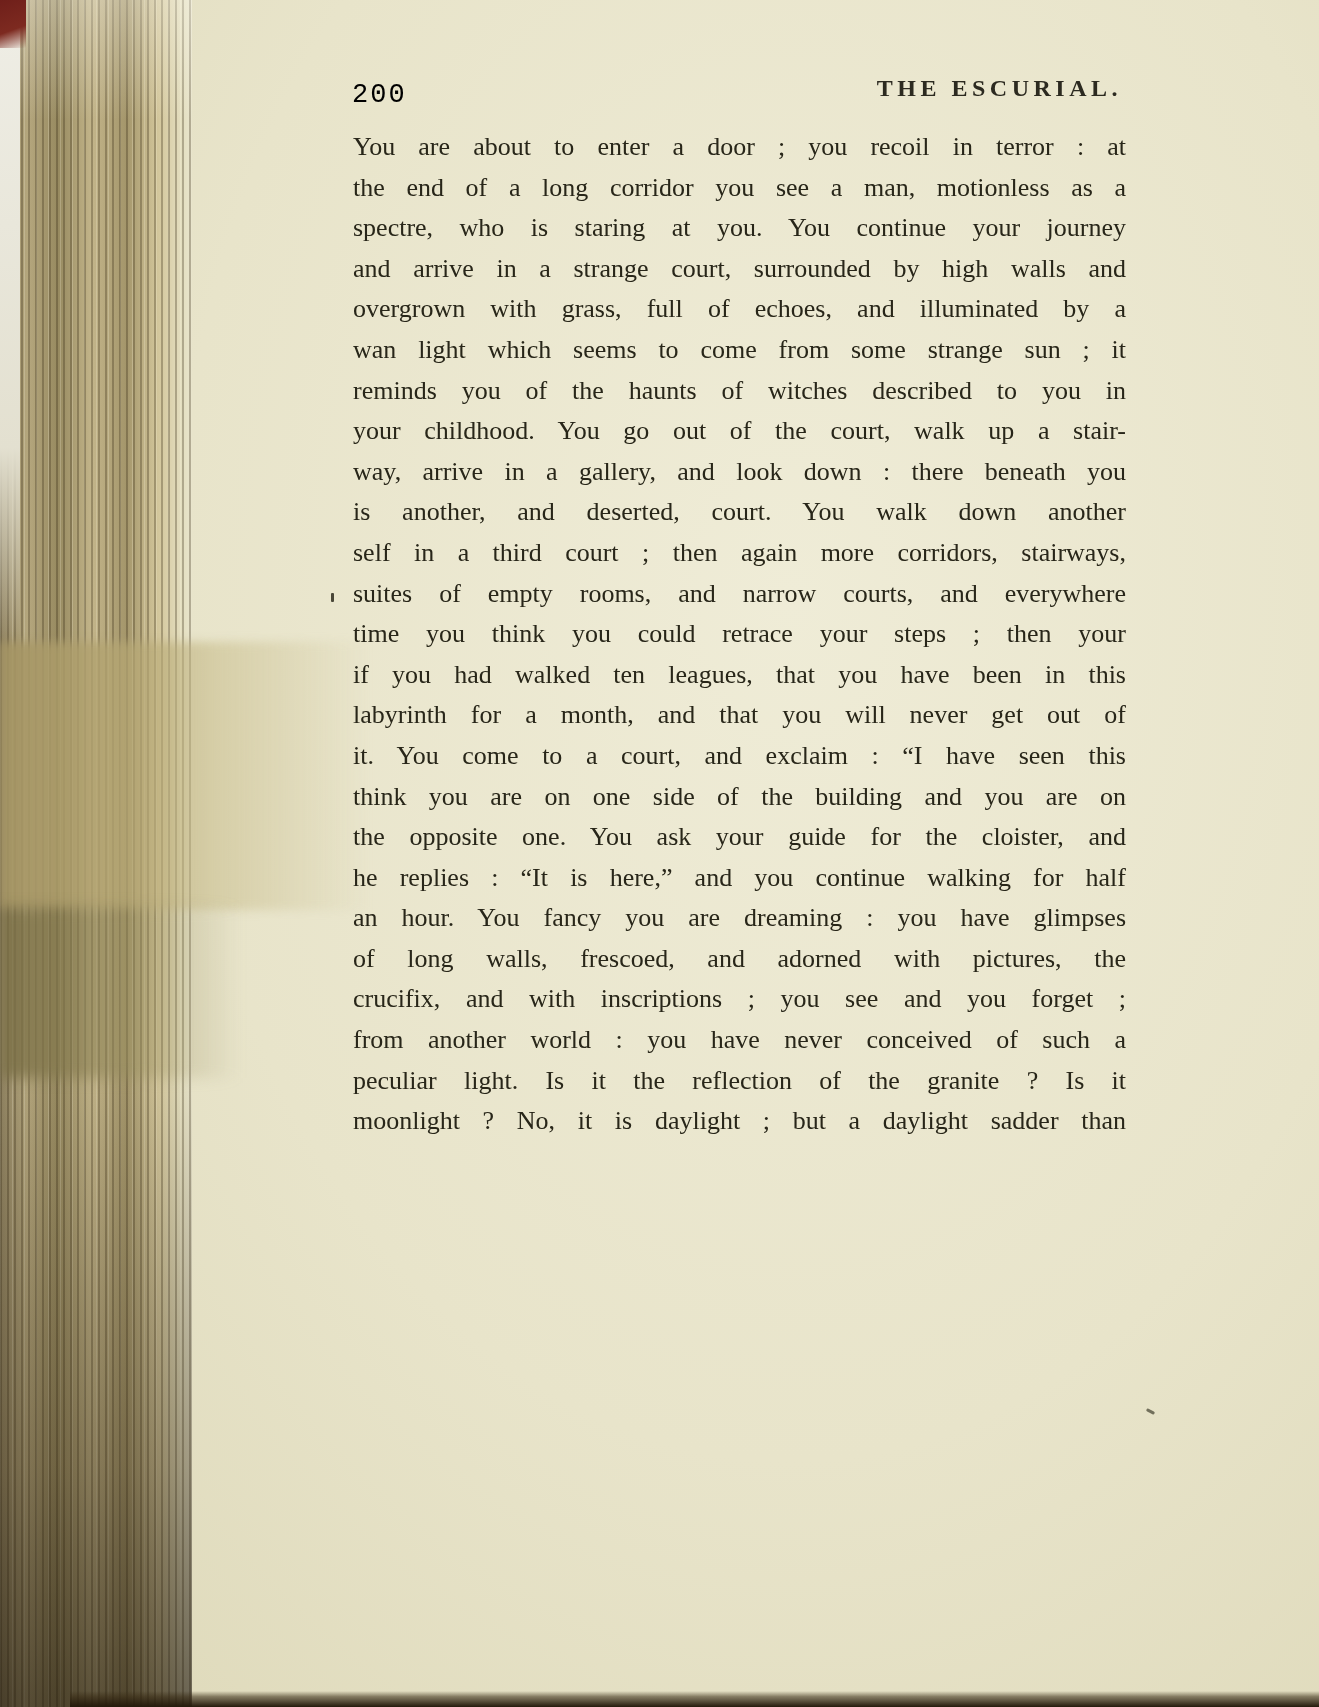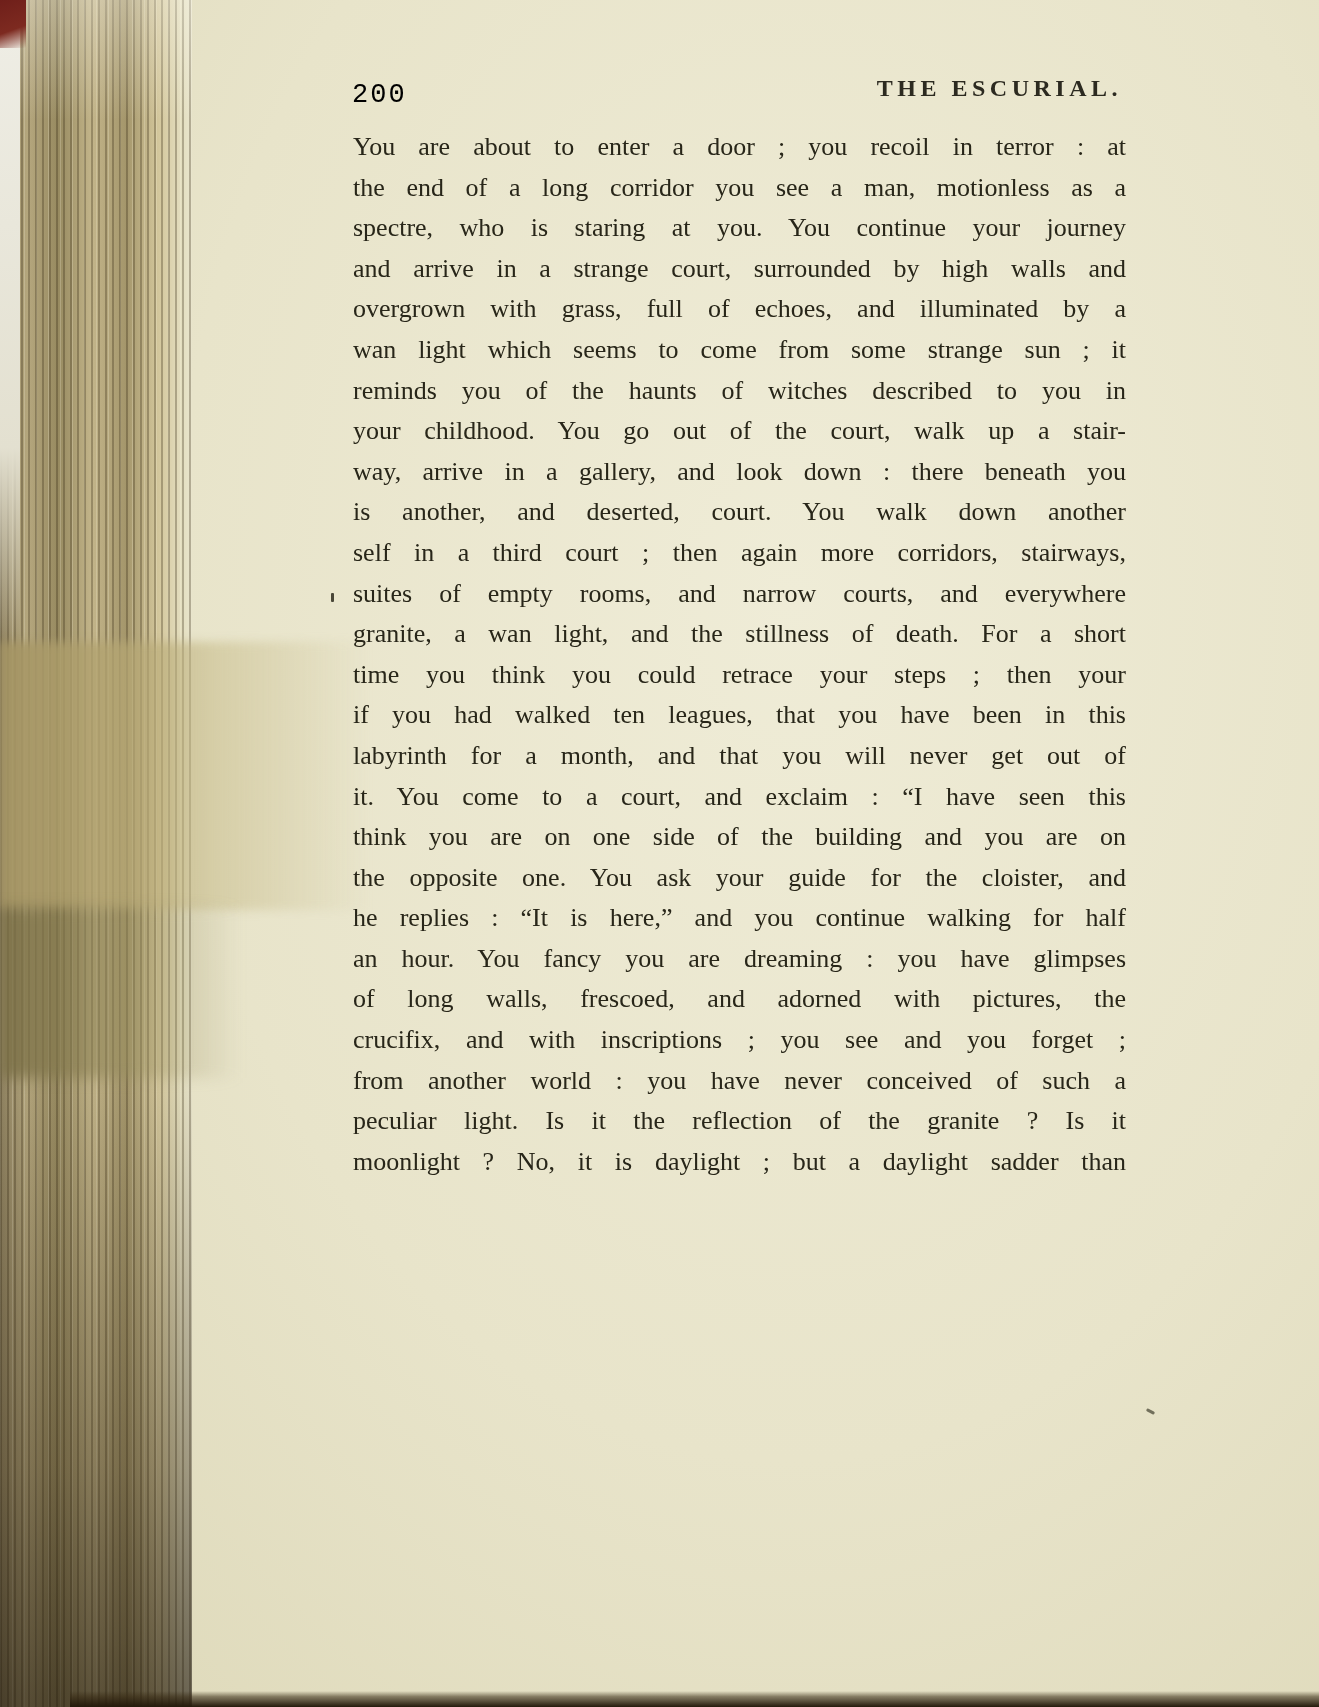--- a/index.html
+++ b/index.html
@@ -104,21 +104,20 @@
     <div class="line">spectre, who is staring at you.  You continue your journey</div>
     <div class="line">and arrive in a strange court, surrounded by high walls and</div>
     <div class="line">overgrown with grass, full of echoes, and illuminated by a</div>
     <div class="line">wan light which seems to come from some strange sun ; it</div>
     <div class="line">reminds you of the haunts of witches described to you in</div>
     <div class="line">your childhood.  You go out of the court, walk up a stair-</div>
     <div class="line">way, arrive in a gallery, and look down : there beneath you</div>
     <div class="line">is another, and deserted, court.  You walk down another</div>
     <div class="line">self in a third court ; then again more corridors, stairways,</div>
     <div class="line">suites of empty rooms, and narrow courts, and everywhere</div>
-    <div class="line">granite, a wan light, and the stillness of death.  For a short</div>
     <div class="line">time you think you could retrace your steps ; then your</div>
     <div class="line">if you had walked ten leagues, that you have been in this</div>
     <div class="line">labyrinth for a month, and that you will never get out of</div>
     <div class="line">it.  You come to a court, and exclaim : “I have seen this</div>
     <div class="line">think you are on one side of the building and you are on</div>
     <div class="line">the opposite one.  You ask your guide for the cloister, and</div>
     <div class="line">he replies : “It is here,” and you continue walking for half</div>
     <div class="line">an hour.  You fancy you are dreaming : you have glimpses</div>
     <div class="line">of long walls, frescoed, and adorned with pictures, the</div>
     <div class="line">crucifix, and with inscriptions ; you see and you forget ;</div>

